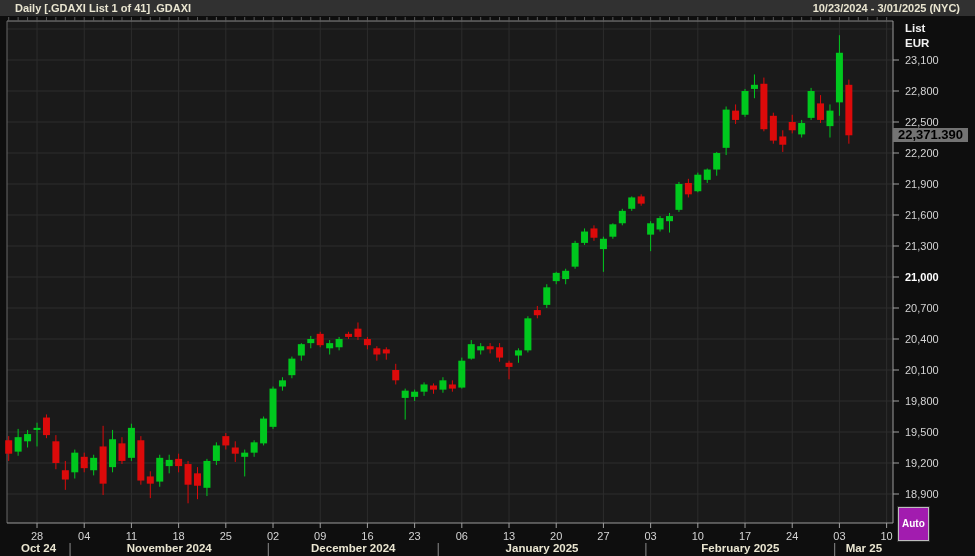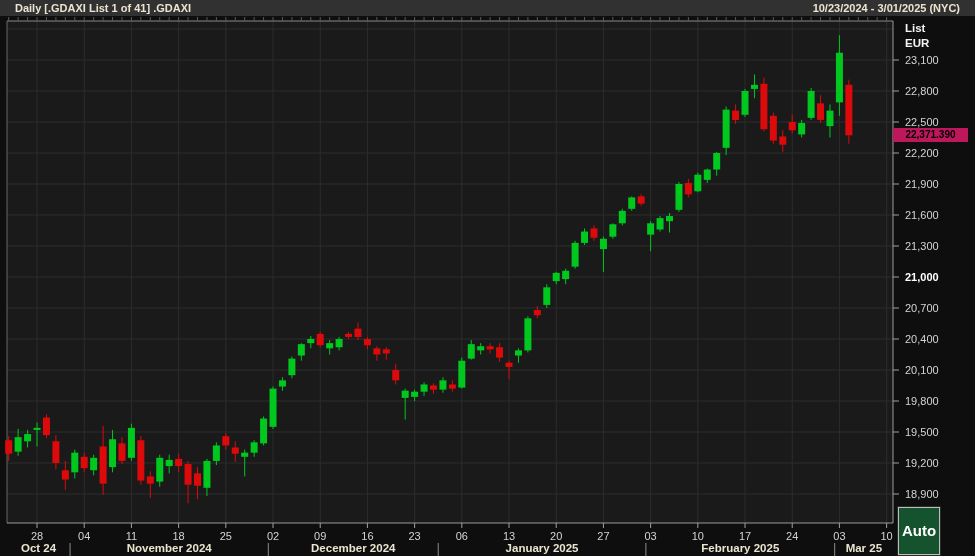--- a/index.html
+++ b/index.html
@@ -3,24 +3,24 @@
 <meta charset="utf-8">
 <style>
   html,body{margin:0;padding:0;background:#0e0e0e;}
   #app{position:relative;width:975px;height:556px;background:#0e0e0e;overflow:hidden;
        font-family:"Liberation Sans",sans-serif;}
   #titlebar{position:absolute;left:0;top:0;width:975px;height:16px;background:#313131;
             display:flex;justify-content:space-between;align-items:center;padding:0 15px;box-sizing:border-box;}
   #titlebar span{font-size:11px;font-weight:bold;color:#e9e5d0;white-space:nowrap;}
   #chart-svg{position:absolute;left:0;top:0;}
   #price-title{position:absolute;left:905px;top:21px;color:#f2f2f2;font-size:11.5px;font-weight:bold;line-height:15px;}
-  #last-price{position:absolute;left:893px;top:128px;width:75px;height:14px;background:#be185d;
-              color:#000;font-size:10px;font-weight:bold;text-align:center;line-height:14px;letter-spacing:0px;}
+  #last-price{position:absolute;left:893px;top:128px;width:75px;height:14px;background:#737373;
+              color:#000;font-size:13px;font-weight:bold;text-align:center;line-height:14px;letter-spacing:0px;}
   #auto-btn{position:absolute;left:898px;top:507px;border:1px solid #bdbdbd;outline:1px solid #2a2a2a;
-            background:#14532d;color:#ffffff;font-size:15px;font-weight:bold;padding:16px 3px;line-height:14px;cursor:pointer;}
+            background:#a21caf;color:#ffffff;font-size:10px;font-weight:bold;padding:9px 3px;line-height:14px;cursor:pointer;}
 </style>
 </head>
 <body>
 
 <div id="app">
   <div id="titlebar">
     <span>Daily [.GDAXI List 1 of 41] .GDAXI</span>
     <span>10/23/2024 - 3/01/2025 (NYC)</span>
   </div>
 

